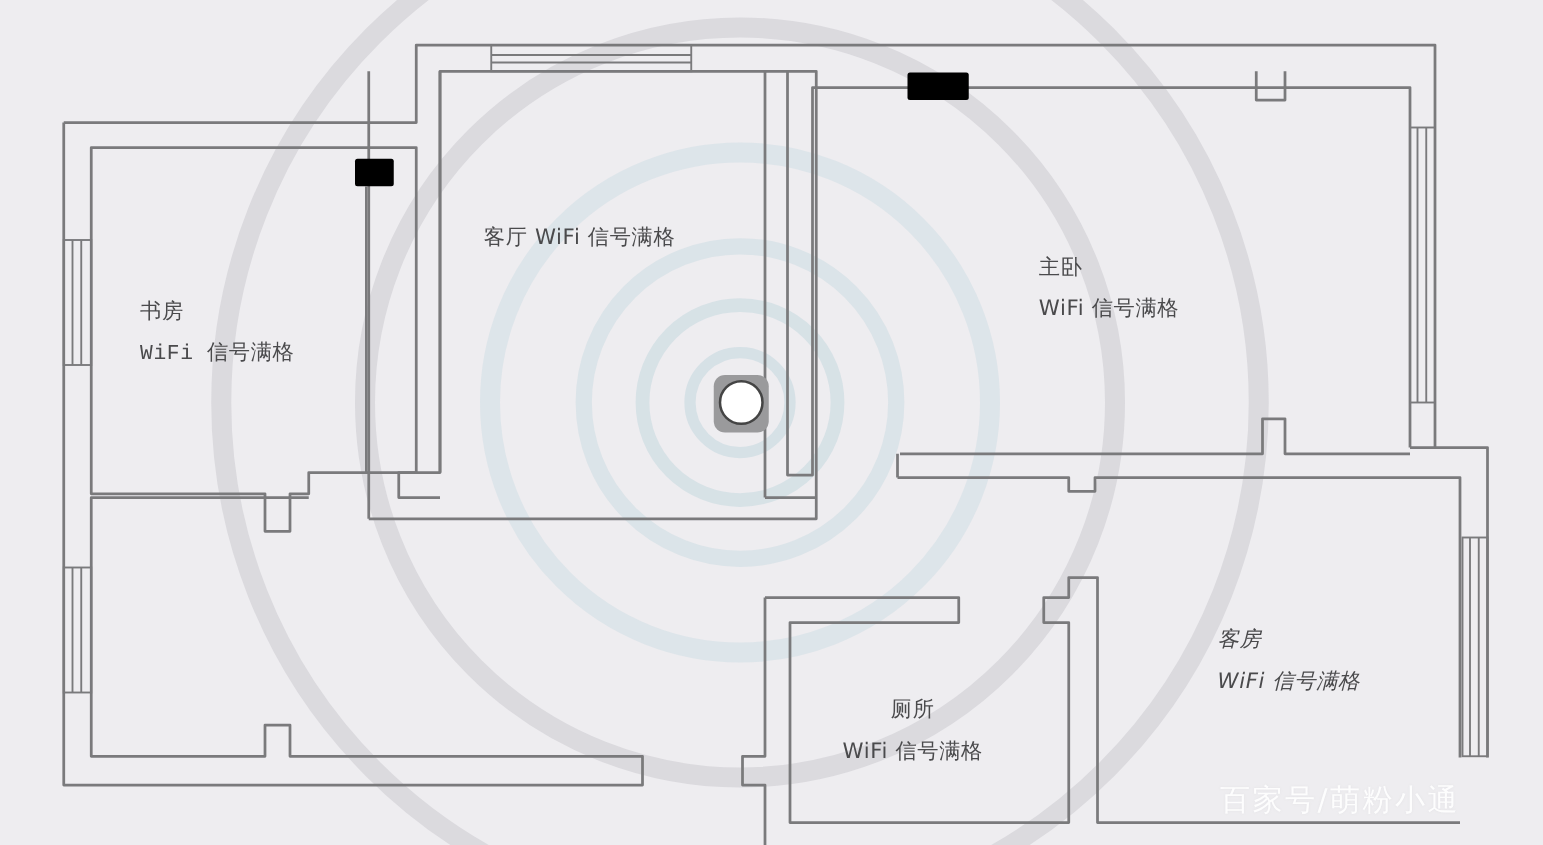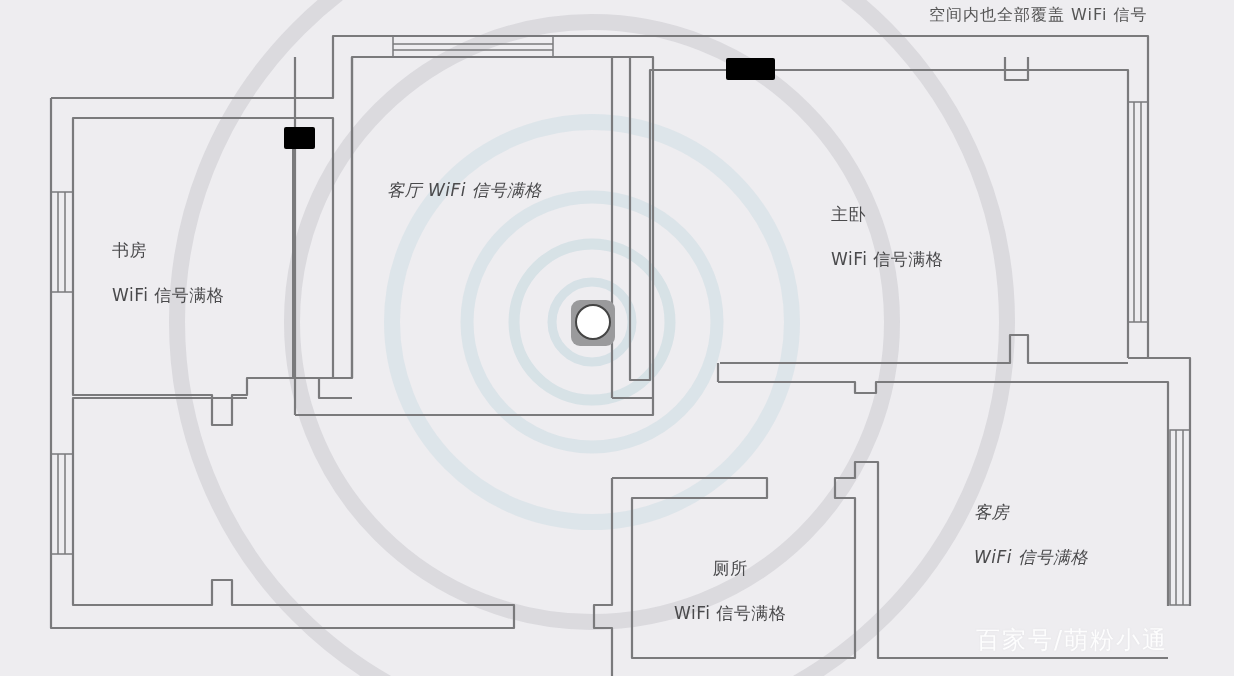--- a/index.html
+++ b/index.html
@@ -8,21 +8,21 @@
       background: #eeedf0;
       font-family: "DejaVu Sans", "Liberation Sans", sans-serif;
       position: relative;
     }
     #stage { position: absolute; left: 0; top: 0; width: 1234px; height: 676px; }
     svg { position: absolute; left: 0; top: 0; }
     .lbl {
       position: absolute; color: #4a4a4c; font-size: 17px; line-height: 1;
       white-space: nowrap; letter-spacing: 0.5px;
     }
-    .lbl .l2 { display: block; margin-top: 28px; }
+    .lbl .l2 { display: block; margin-top: 16px; }
     .caption {
       position: absolute; left: 929px; top: 5px; color: #555;
       font-size: 16px; letter-spacing: 1px; white-space: nowrap;
     }
     .watermark {
       position: absolute; left: 976px; top: 624px; color: #ffffff;
       font-size: 24px; letter-spacing: 2px; opacity: 0.92; white-space: nowrap;
       text-shadow: 0 0 2px rgba(200,200,210,0.4);
     }
   </style>
@@ -89,28 +89,27 @@
     <rect x="284" y="127" width="31" height="22" rx="2" fill="#000"></rect>
     <line x1="293" y1="149" x2="293" y2="378" stroke="#7a7a7c" stroke-width="2"></line>
     <rect x="726" y="58" width="49" height="22" rx="2" fill="#000"></rect>
 
     <g>
       <rect x="571" y="300" width="44" height="46" rx="9" fill="#9a9a9c"></rect>
       <circle cx="593" cy="322" r="17" fill="#fff" stroke="#444" stroke-width="2"></circle>
     </g>
   </svg>
 
-  <div class="caption">空间内也全部覆盖 WiFi 信号</div>
 
-  <div class="lbl" style="left:112px; top:242px;">
+  <div class="lbl" style="left:112px; top:242px;font-family:Liberation Mono, monospace;">
     <span>书房</span>
     <span class="l2">WiFi 信号满格</span>
   </div>
 
-  <div class="lbl" style="left:387px; top:182px;font-style:italic;">
+  <div class="lbl" style="left:387px; top:182px;">
     <span>客厅 WiFi 信号满格</span>
   </div>
 
   <div class="lbl" style="left:831px; top:206px;">
     <span>主卧</span>
     <span class="l2">WiFi 信号满格</span>
   </div>
 
   <div class="lbl" style="left:674px; top:560px;text-align:center;">
     <span>厕所</span>

